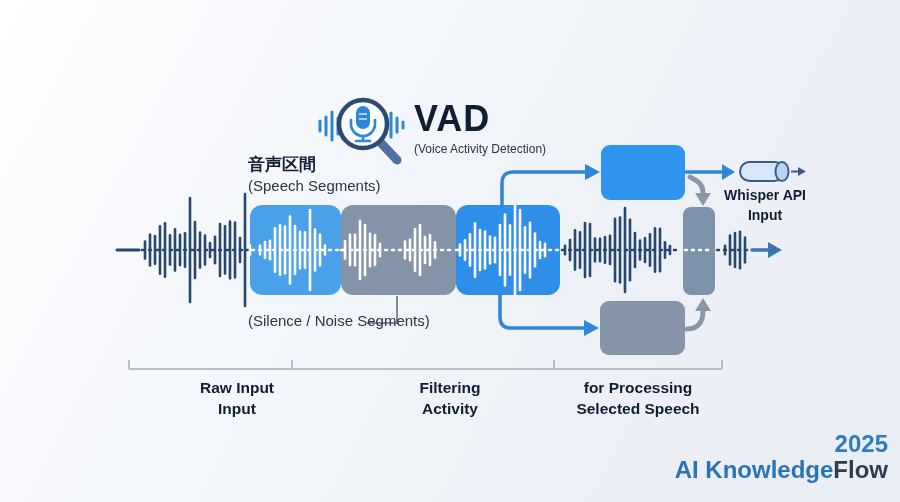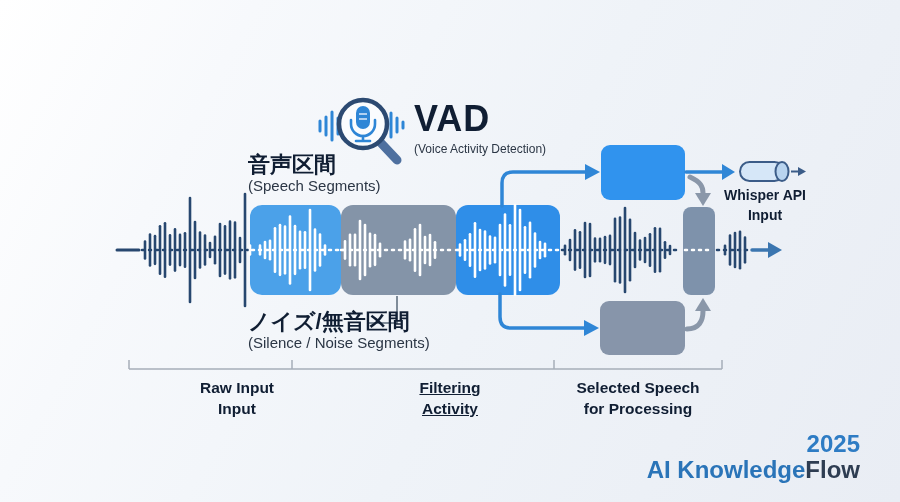--- a/index.html
+++ b/index.html
@@ -5,25 +5,25 @@
   html,body{margin:0;padding:0;}
   body{font-family:"Liberation Sans","DejaVu Sans",sans-serif;}
   #stage{
     position:relative;width:900px;height:502px;overflow:hidden;
     background:linear-gradient(118deg,#ffffff 0%,#f7f9fc 22%,#eff3f8 55%,#e9edf4 100%);
   }
   #diagram-svg{position:absolute;left:0;top:0;}
   .abs{position:absolute;}
   .title-main{font-size:36px;font-weight:bold;letter-spacing:1px;color:var(--ink-dark);}
   .title-sub{font-size:12px;color:var(--ink-mid);margin-top:2px;}
-  .jp-label{font-size:22px;font-weight:bold;color:var(--ink-dark);line-height:22px;}
+  .jp-label{font-size:17px;font-weight:bold;color:var(--ink-dark);line-height:22px;font-family:Liberation Serif, serif;}
   .en-label{font-size:15px;color:var(--ink-mid);line-height:19px;text-align:center;}
   .stage-label{font-size:15.5px;font-weight:bold;color:var(--ink-dark);text-align:center;line-height:21px;width:180px;}
   .whisper-label{font-size:14px;font-weight:bold;color:var(--ink-dark);text-align:center;line-height:20px;width:140px;}
-  .footer{position:absolute;right:40px;top:431px;text-align:right;line-height:26px;}
+  .footer{position:absolute;right:12px;top:431px;text-align:right;line-height:26px;}
   .footer .year{font-size:24px;font-weight:bold;color:var(--accent-year);}
   .footer .brand{font-size:24px;font-weight:bold;}
   .footer .brand .b1{color:var(--accent-brand);margin-top:17px;}
   .footer .brand .b2{color:var(--ink-slate);}
 </style>
 </head>
 <body>
 
 <div id="stage">
 
@@ -227,40 +227,39 @@
     <div class="title-main">VAD</div>
     <div class="title-sub">(Voice Activity Detection)</div>
   </div>
 
   <div class="abs" style="left:248px;top:154px;">
     <div class="jp-label">音声区間</div>
     <div class="en-label">(Speech Segments)</div>
   </div>
 
   <div class="abs" style="left:248px;top:311px;">
-    <div class="jp-label">ノイズ/無音区間</div>
     <div class="en-label">(Silence / Noise Segments)</div>
   </div>
 
   <div class="abs whisper-label" style="left:695px;top:185px;">
     <div>Whisper API</div>
     <div>Input</div>
   </div>
 
   <div class="abs stage-label" style="left:147px;top:377px;">
     <div>Raw Input</div>
     <div>Input</div>
   </div>
-  <div class="abs stage-label" style="left:360px;top:377px;text-decoration:underline;">
+  <div class="abs stage-label" style="left:360px;top:377px;">
     <div>Filtering</div>
     <div>Activity</div>
   </div>
   <div class="abs stage-label" style="left:548px;top:377px;">
+    <div>for Processing</div>
     <div>Selected Speech</div>
-    <div>for Processing</div>
   </div>
 
   <div class="footer">
     <div class="year">2025</div>
     <div class="brand"><span class="b1">AI Knowledge</span><span class="b2">Flow</span></div>
   </div>
 
 </div>
 
 </body></html>

